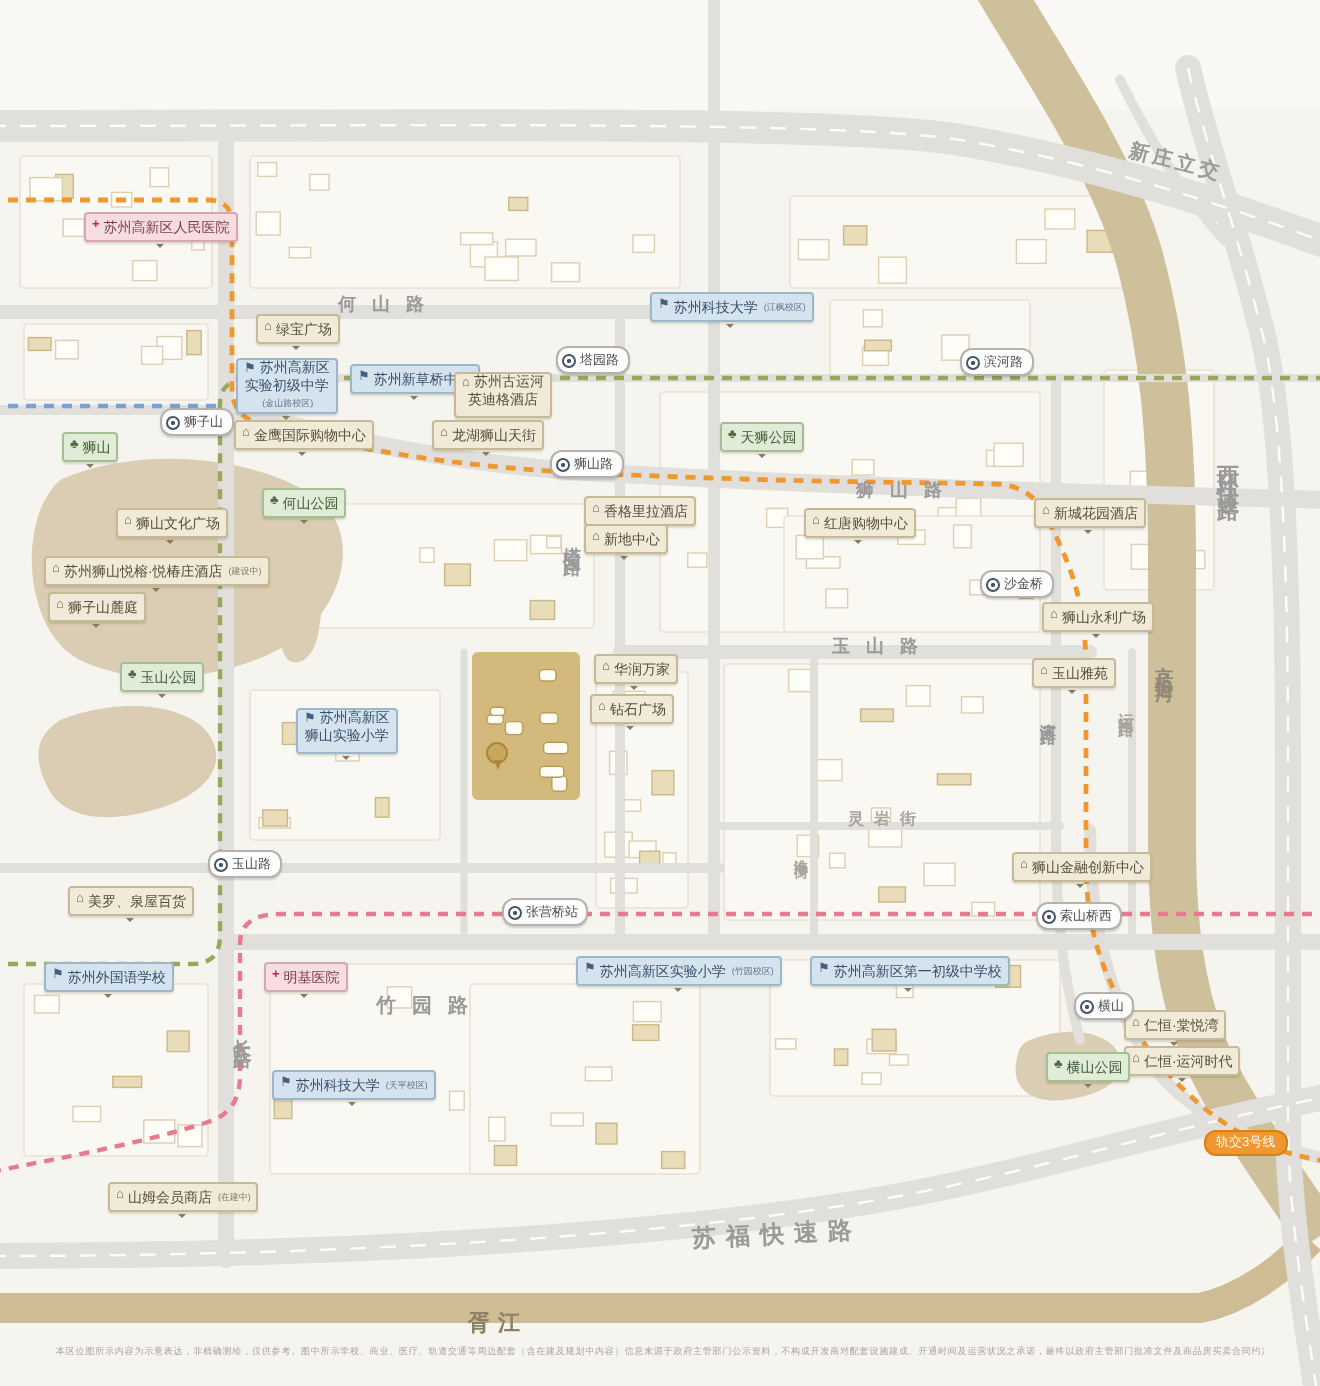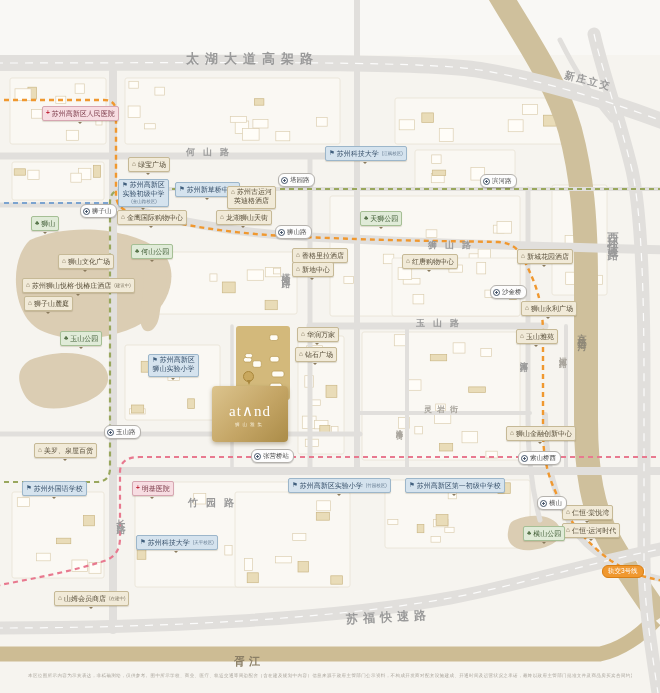--- a/index.html
+++ b/index.html
@@ -252,23 +252,22 @@
         <rect x="245.1" y="353.6" width="7.4" height="4.1" rx="2" fill="#fffdf6" stroke="#b99b55" stroke-width=".7"></rect>
         <rect x="269.7" y="334.8" width="8.3" height="5.7" rx="2" fill="#fffdf6" stroke="#b99b55" stroke-width=".7"></rect>
       </g>
 
     <path d="M-5,203 L108,203" fill="none" stroke="#7ba3cf" stroke-width="2.2" stroke-dasharray="5 4"></path>
     <path d="M-5,482 L96,482 Q110,482 110,468 L110,202 Q110,190 124,189 L665,189" fill="none" stroke="#99a75d" stroke-width="2.2" stroke-dasharray="5 4"></path>
     <path d="M665,457 L140,457 Q120,457 120,472 L120,538 Q120,556 104,561 C70,572 30,579 -5,586" fill="none" stroke="#e8798f" stroke-width="2.2" stroke-dasharray="5 4"></path>
     <path d="M-5,100 L104,100 Q116,100 116,112 L116,194 Q116,208 130,212 C200,231 260,236 330,238 C400,241 450,241 498,242 Q517,243 524,260 C536,284 542,300 543,330 L543,430 C543,458 548,477 558,497 C568,519 582,537 602,554 C622,570 640,577 665,581" fill="none" stroke="#f0982f" stroke-width="2.4" stroke-dasharray="5 4"></path>
   </svg>
 
-  <div class="lbl rl" style="left:186px;top:50px;font-size:13px;letter-spacing:6px;">太湖大道高架路</div>
   <div class="lbl rl" style="left:564px;top:74px;font-size:10px;letter-spacing:2px;transform:rotate(14deg);">新庄立交</div>
-  <div class="lbl rl" style="left:186px;top:146px;font-size:9px;letter-spacing:8px;">何山路</div>
+  <div class="lbl rl" style="left:169px;top:146px;font-size:9px;letter-spacing:8px;">何山路</div>
   <div class="lbl rl" style="left:428px;top:239px;font-size:9px;letter-spacing:8px;">狮山路</div>
   <div class="lbl rl" style="left:416px;top:317px;font-size:9px;letter-spacing:8px;">玉山路</div>
   <div class="lbl rl" style="left:424px;top:404px;font-size:8px;letter-spacing:5px;color:#a8a49c;text-align:center;">灵岩街</div>
   <div class="lbl rl" style="left:188px;top:496px;font-size:10px;letter-spacing:8px;">竹园路</div>
   <div class="lbl rl" style="left:346px;top:609px;font-size:12px;letter-spacing:5px;transform:rotate(-3deg);">苏福快速路</div>
   <div class="lbl rl" style="left:234px;top:654px;font-size:11px;letter-spacing:4px;color:#8b7f66;">胥江</div>
   <div class="lbl rl rv" style="left:114px;top:512px;font-size:9px;">长江路</div>
   <div class="lbl rl rv" style="left:279px;top:266px;font-size:9px;">塔园路</div>
   <div class="lbl rl rv" style="left:394px;top:423px;font-size:7px;letter-spacing:2px;color:#a8a49c;">淮海街</div>
   <div class="lbl rl rv" style="left:517px;top:354px;font-size:8px;letter-spacing:2px;">滨河路</div>
@@ -464,19 +463,15 @@
   <div class="poi" style="left:562px;top:523px;">
       <span class="ic">⌂</span>
       <span>仁恒·运河时代</span>
     </div>
   <div class="poi park" style="left:523px;top:526px;">
       <span class="ic">♣</span>
       <span>横山公园</span>
     </div>
 
   <div id="logo-pin"></div>
-  <div id="logo">
-    <div class="big">at∧nd</div>
-    <div class="sub">狮山雅集</div>
-  </div>
 
   <div id="disclaimer">本区位图所示内容为示意表达，非精确测绘，仅供参考。图中所示学校、商业、医疗、轨道交通等周边配套（含在建及规划中内容）信息来源于政府主管部门公示资料，不构成开发商对配套设施建成、开通时间及运营状况之承诺，最终以政府主管部门批准文件及商品房买卖合同约定为准。本资料制作时间有限，敬请留意最新信息。详情请垂询销售现场。</div>
 </div>
 
 </body></html>

